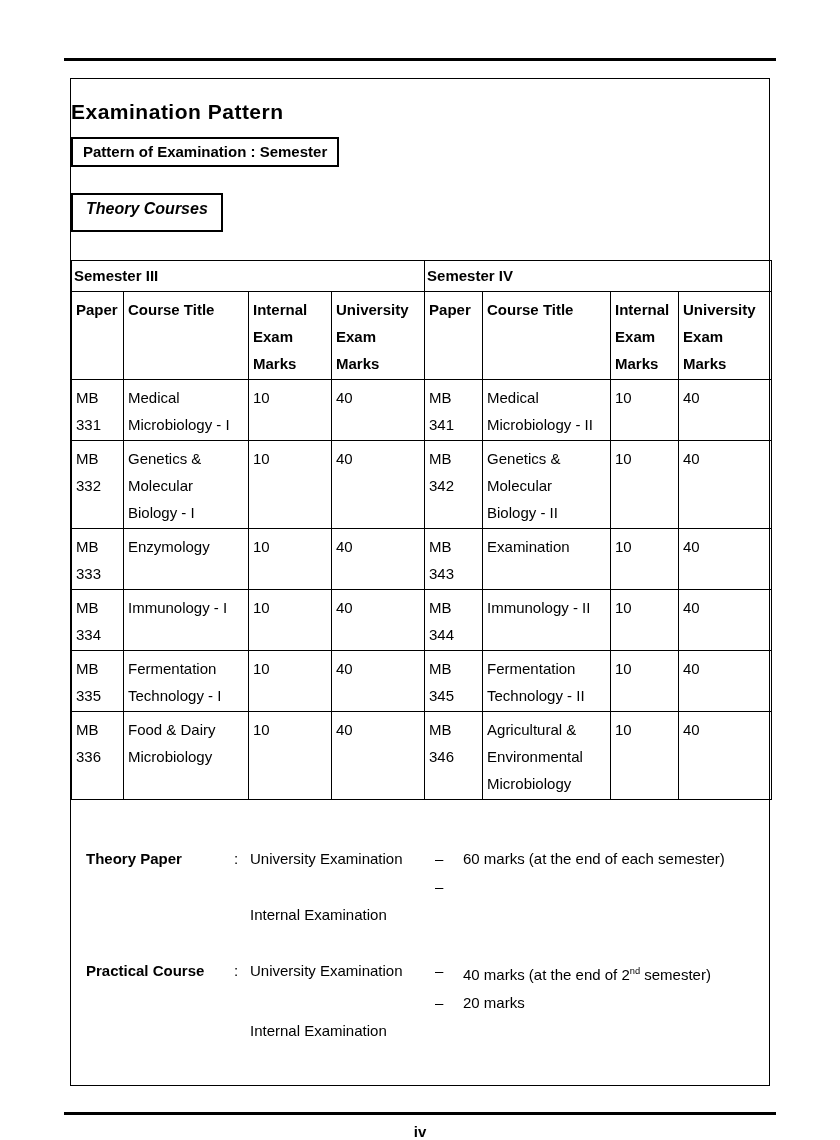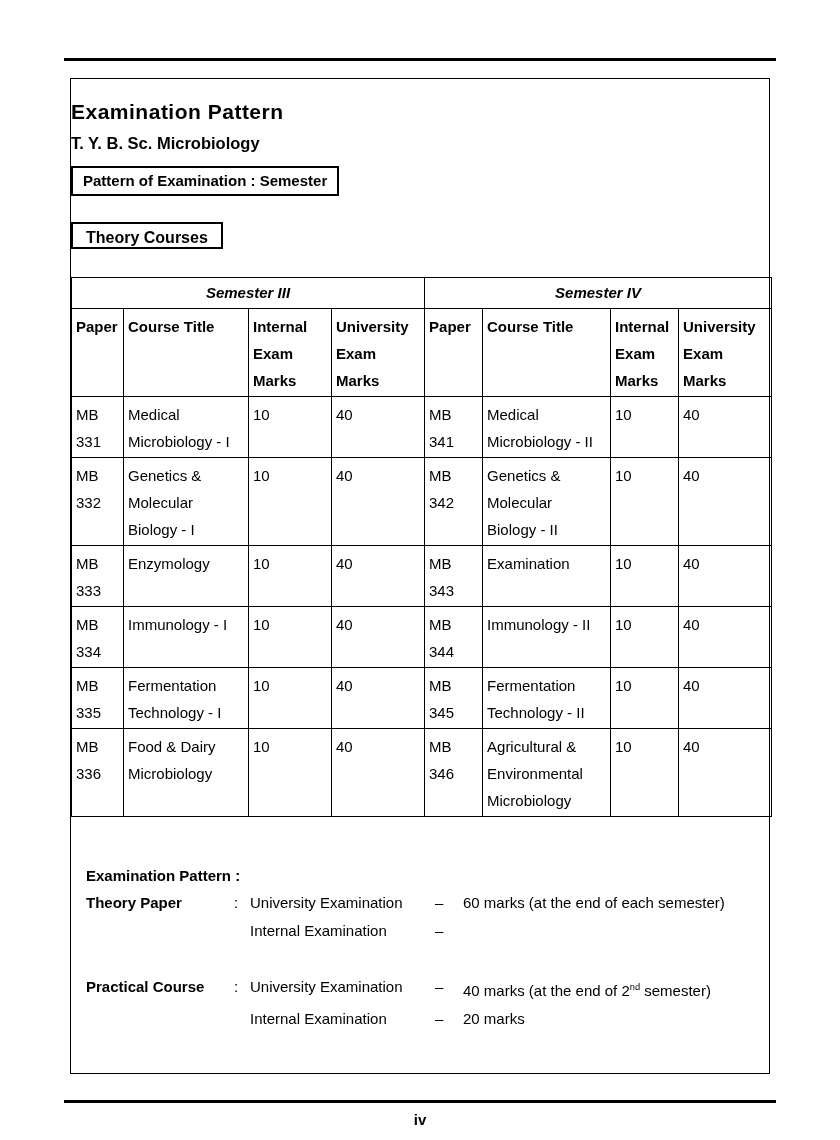--- a/index.html
+++ b/index.html
@@ -46,87 +46,85 @@
     display: inline-block;
     border: 2px solid #000;
     padding: 4px 10px 5px;
     font-size: 15px;
     font-weight: bold;
   }
   .theory-box-wrap { margin-top: 26px; }
   .theory-box {
     display: inline-block;
     border: 2px solid #000;
-    padding: 5px 13px 0;
+    padding: 5px 13px 12px;
     font-size: 16px;
     font-weight: bold;
+    font-style: italic;
   }
 
   table.exam-table {
     width: 100%;
     border-collapse: collapse;
     table-layout: fixed;
     margin-top: 28px;
   }
   .exam-table th, .exam-table td {
     border: 1px solid #000;
     vertical-align: top;
     font-size: 15px;
     line-height: 27px;
     padding: 4px 6px 2px 4px;
     white-space: pre-line;
     text-align: left;
     overflow: hidden;
   }
   .exam-table th { font-weight: bold; }
   .exam-table th.sem {
-    text-align: center;
     line-height: 24px;
     padding: 3px 2px;
-    font-style: italic;
   }
 
   .notes {
     padding: 45px 0 40px 15px;
     font-size: 15px;
   }
   .notes-heading {
     font-weight: bold;
     line-height: 27px;
   }
   .note-block {
     display: grid;
     grid-template-columns: 148px 16px 185px 28px 1fr;
     line-height: 28px;
   }
   .note-block.practical { margin-top: 28px; }
   .n-label { font-weight: bold; }
   .n-colon { }
-  .n-exam.r2 { grid-column: 3; }
+  .n-exam.r2 { grid-column: 3; margin-top: 28px; }
   .sup { font-size: 0.62em; vertical-align: super; }
 
   .page-number {
     text-align: center;
     font-size: 15px;
     font-weight: bold;
     margin-top: 7px;
     line-height: 20px;
   }
 </style>
 </head>
 <body>
 
 <div class="page">
 
   <div class="rule top"></div>
 
   <div class="content-box">
 
     <div class="centered doc-title">Examination Pattern</div>
-    <div class="centered doc-subtitle">T. Y. B. Sc. Microbiology</div>
 
     <div class="centered pattern-box-wrap">
       <span class="pattern-box">Pattern of Examination : Semester</span>
     </div>
 
     <div class="centered theory-box-wrap">
       <span class="theory-box">Theory Courses</span>
     </div>
 
     <table class="exam-table">
@@ -245,21 +243,20 @@
           <td>Agricultural &amp;
 Environmental
 Microbiology</td>
           <td>10</td>
           <td>40</td>
         </tr>
       </tbody>
     </table>
 
     <div class="notes">
-      <div class="notes-heading">Examination Pattern :</div>
 
       <div class="note-block theory">
         <span class="n-label">Theory Paper</span>
         <span class="n-colon">:</span>
         <span class="n-exam">University Examination</span>
         <span class="n-dash">–</span>
         <span class="n-marks">60 marks (at the end of each semester)</span>
         <span class="n-exam r2">Internal Examination</span>
         <span class="n-dash">–</span>
       </div>

